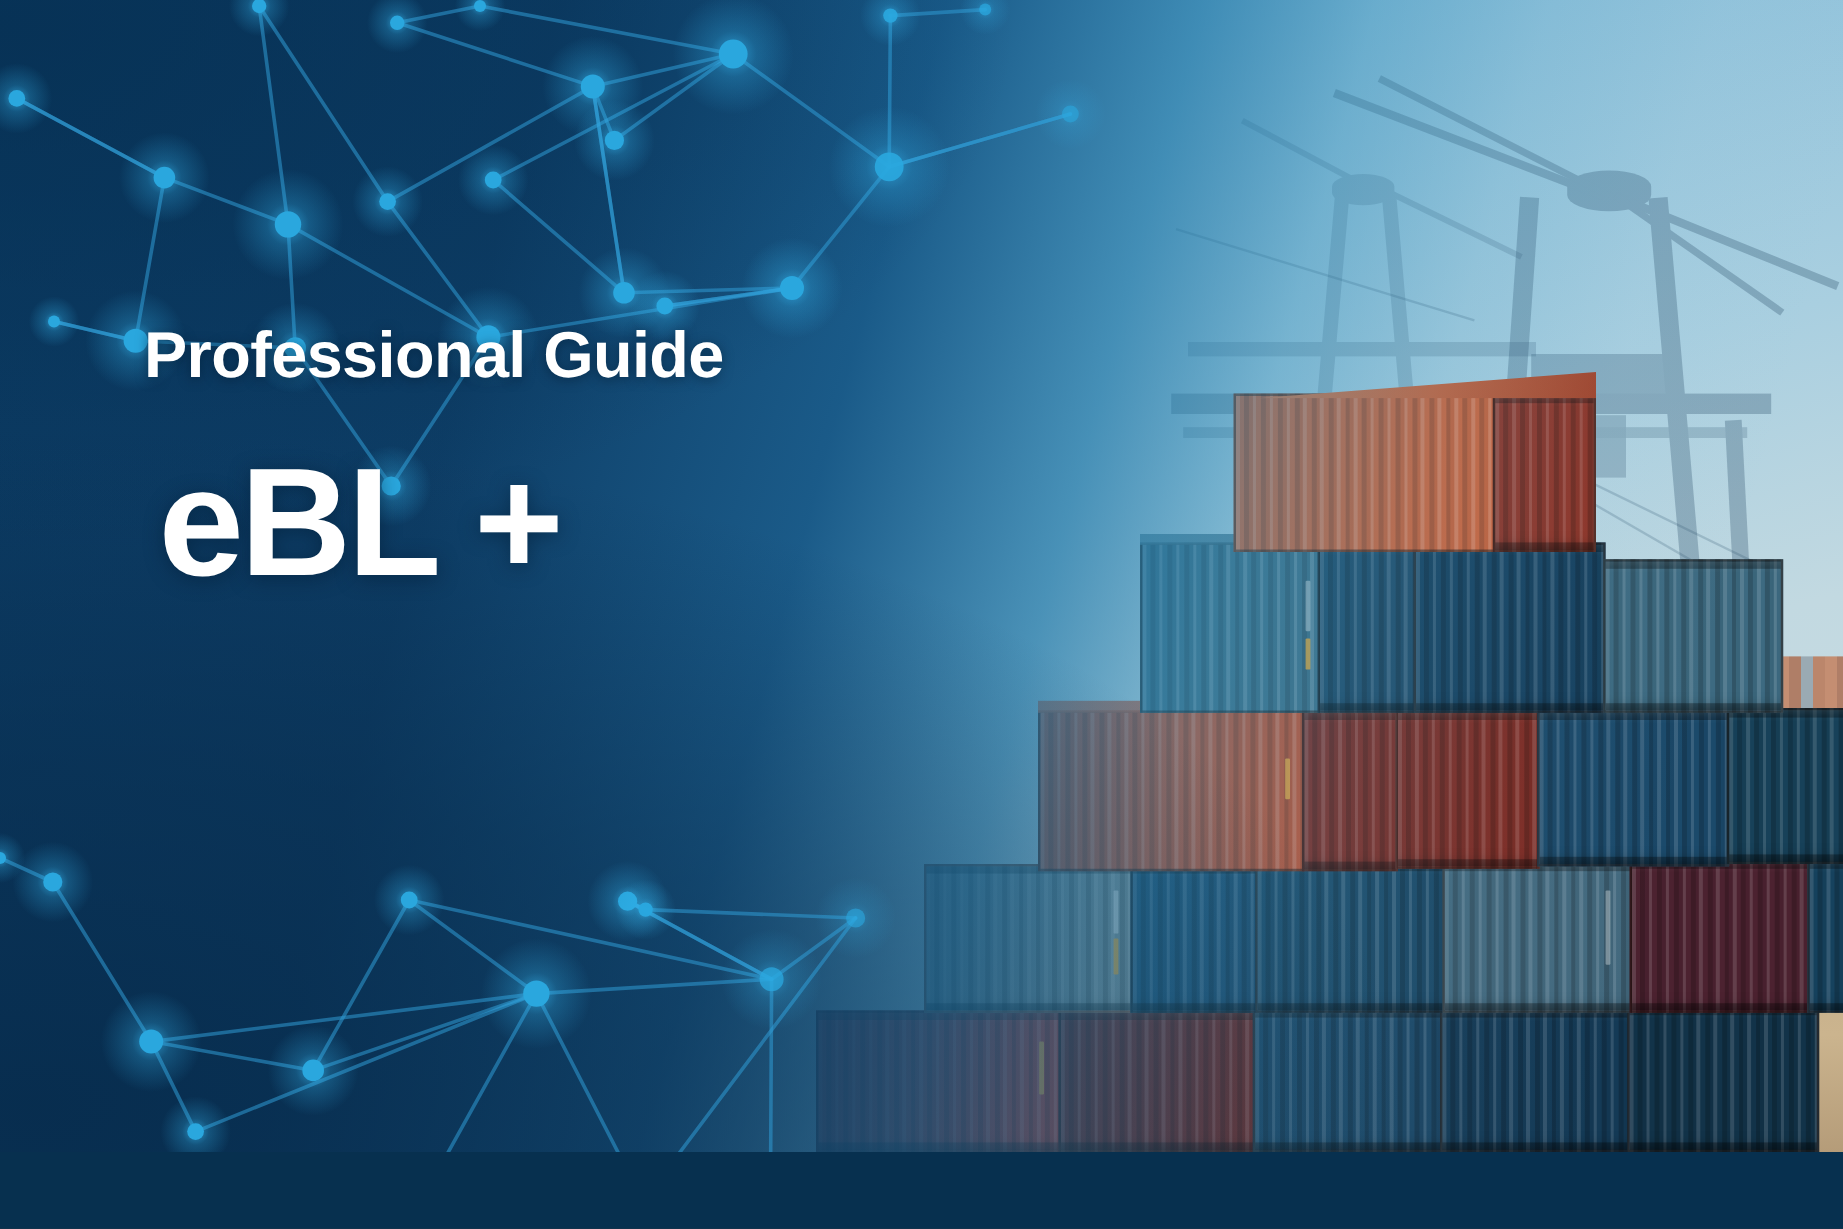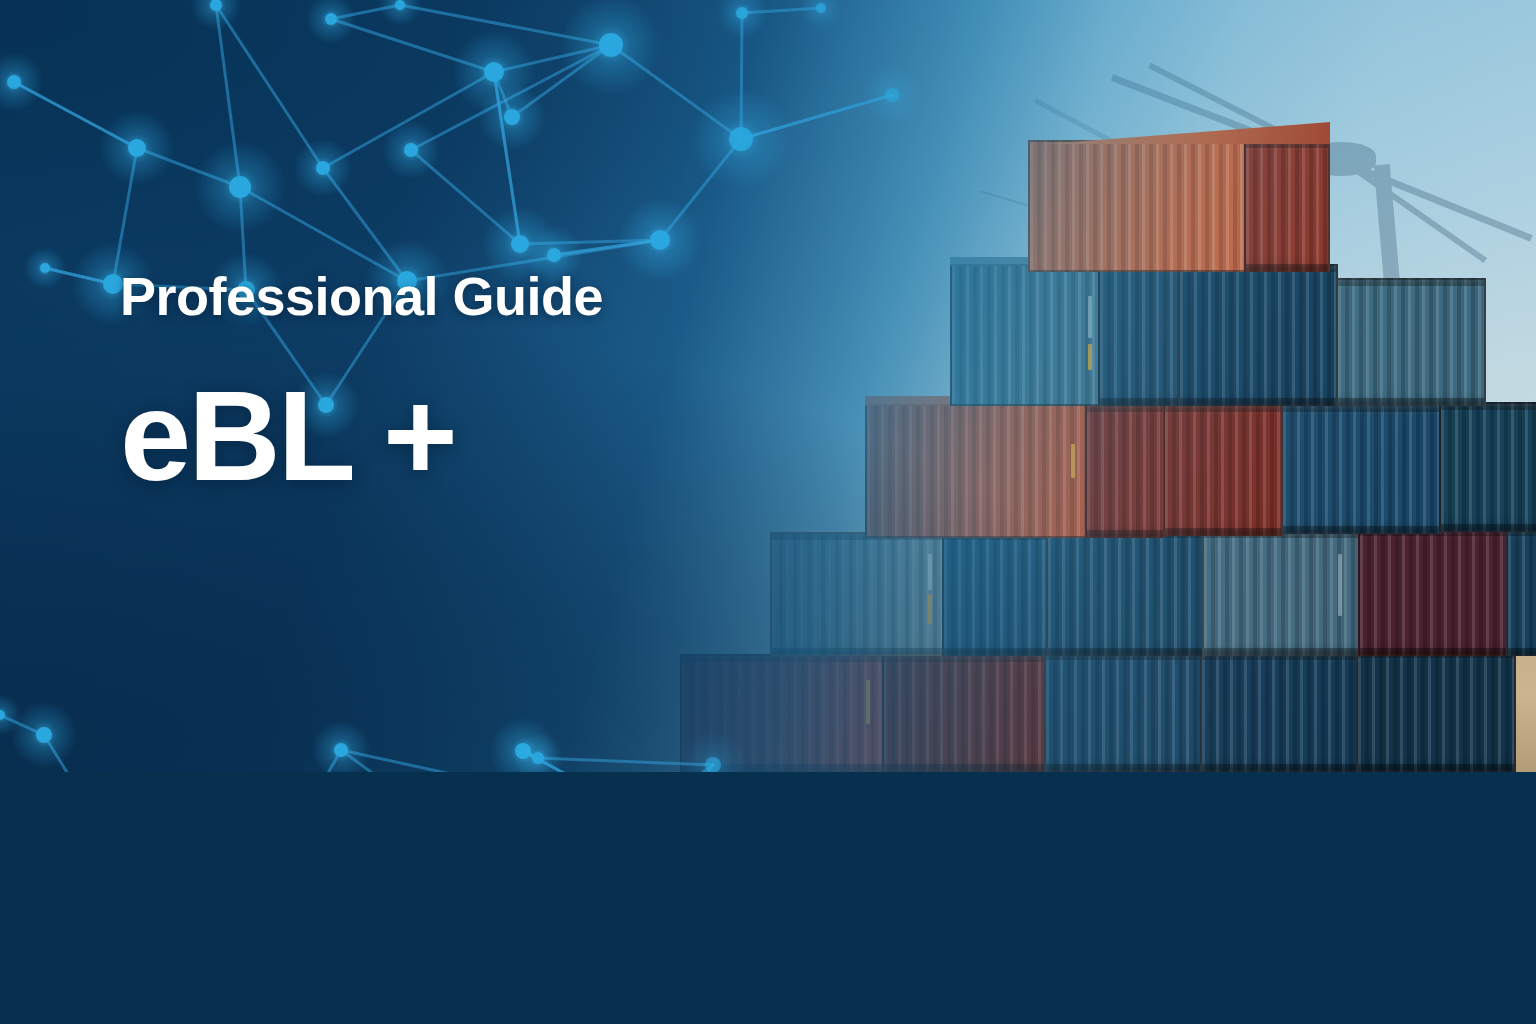--- a/index.html
+++ b/index.html
@@ -1,20 +1,20 @@
 <!DOCTYPE html>
 <html><head>
 <meta charset="utf-8">
 <title>eBL + Blockchain — Professional Guide</title>
 <style>
   html,body{margin:0;padding:0;background:#07304f;}
   *{box-sizing:border-box;}
   #stage{
     position:relative;
-    width:1536px;height:772px;
+    width:1536px;height:960px;
     overflow:hidden;
     font-family:"Liberation Sans","DejaVu Sans",sans-serif;
     background:#404040;
   }
 
   
   .photo{position:absolute;inset:0;overflow:hidden;}
 
   
   .sky{
@@ -136,21 +136,21 @@
   .eyebrow{
     color:#ffffff;font-size:54px;font-weight:bold;line-height:1.05;
     letter-spacing:-.5px;
     text-shadow:0 2px 10px rgba(2,26,48,.55);
     margin:0 0 46px 0;
   }
   .title{
     color:#ffffff;font-weight:bold;font-size:128px;line-height:1.02;
     letter-spacing:-3px;
     text-shadow:0 3px 16px rgba(2,26,48,.50);
-    margin:0;
+    margin:12px;
   }
   .title .l2{display:block;margin-top:4px;}
 </style>
 </head>
 <body>
 
 <div id="stage">
 
   <div class="photo">
     <div class="sky"></div>

